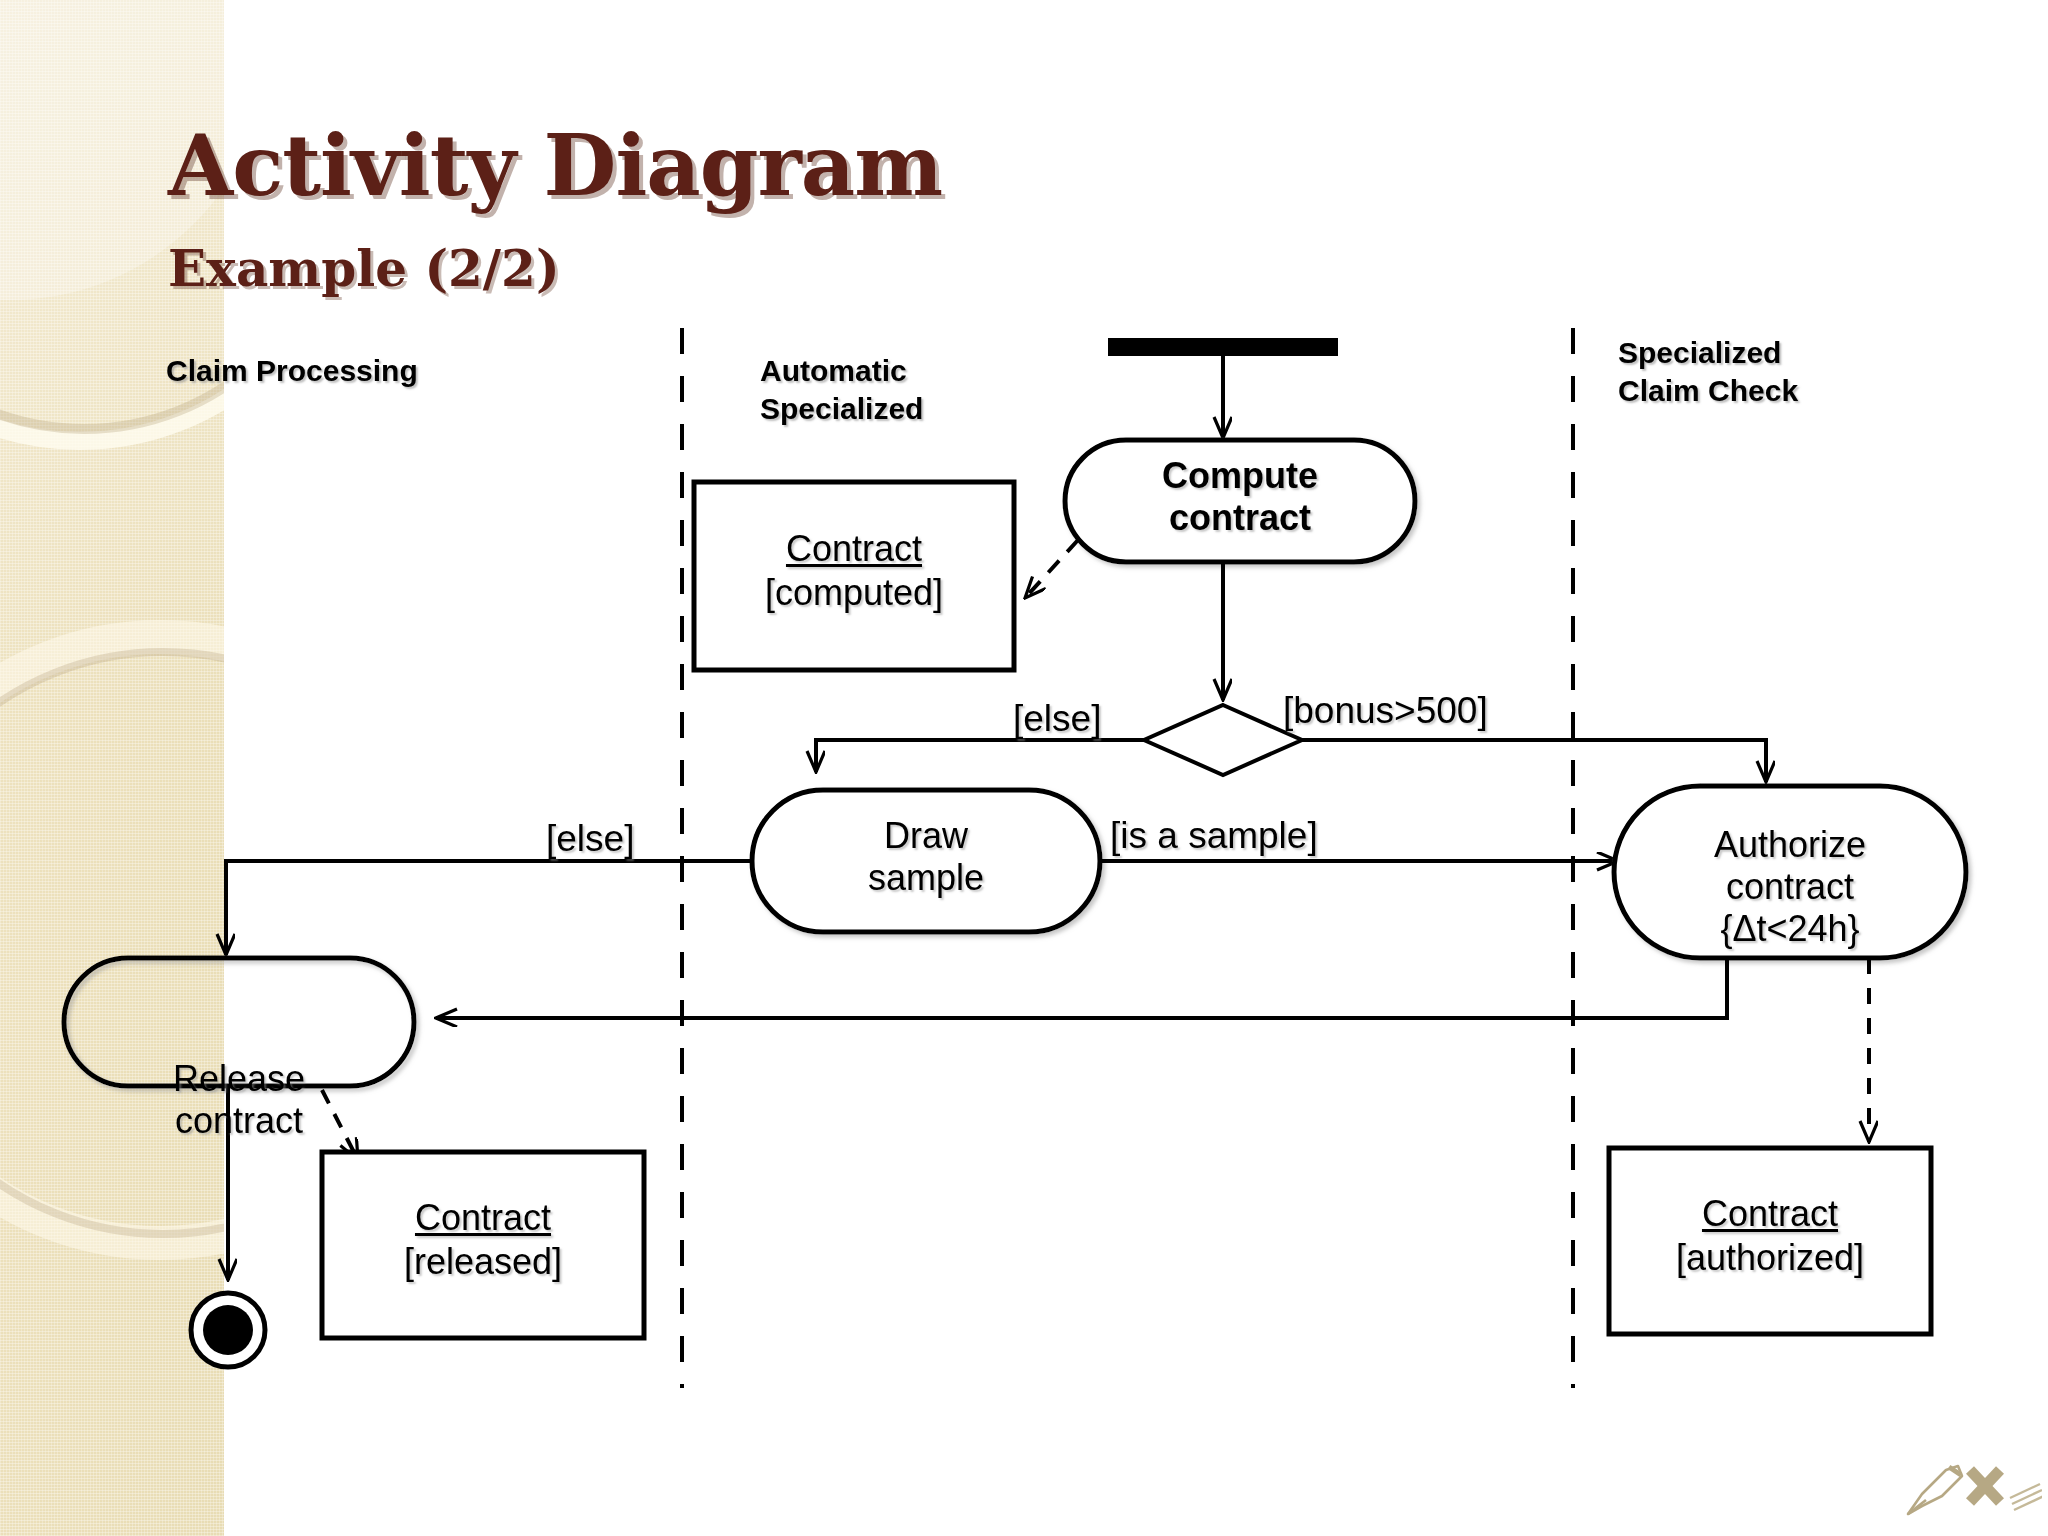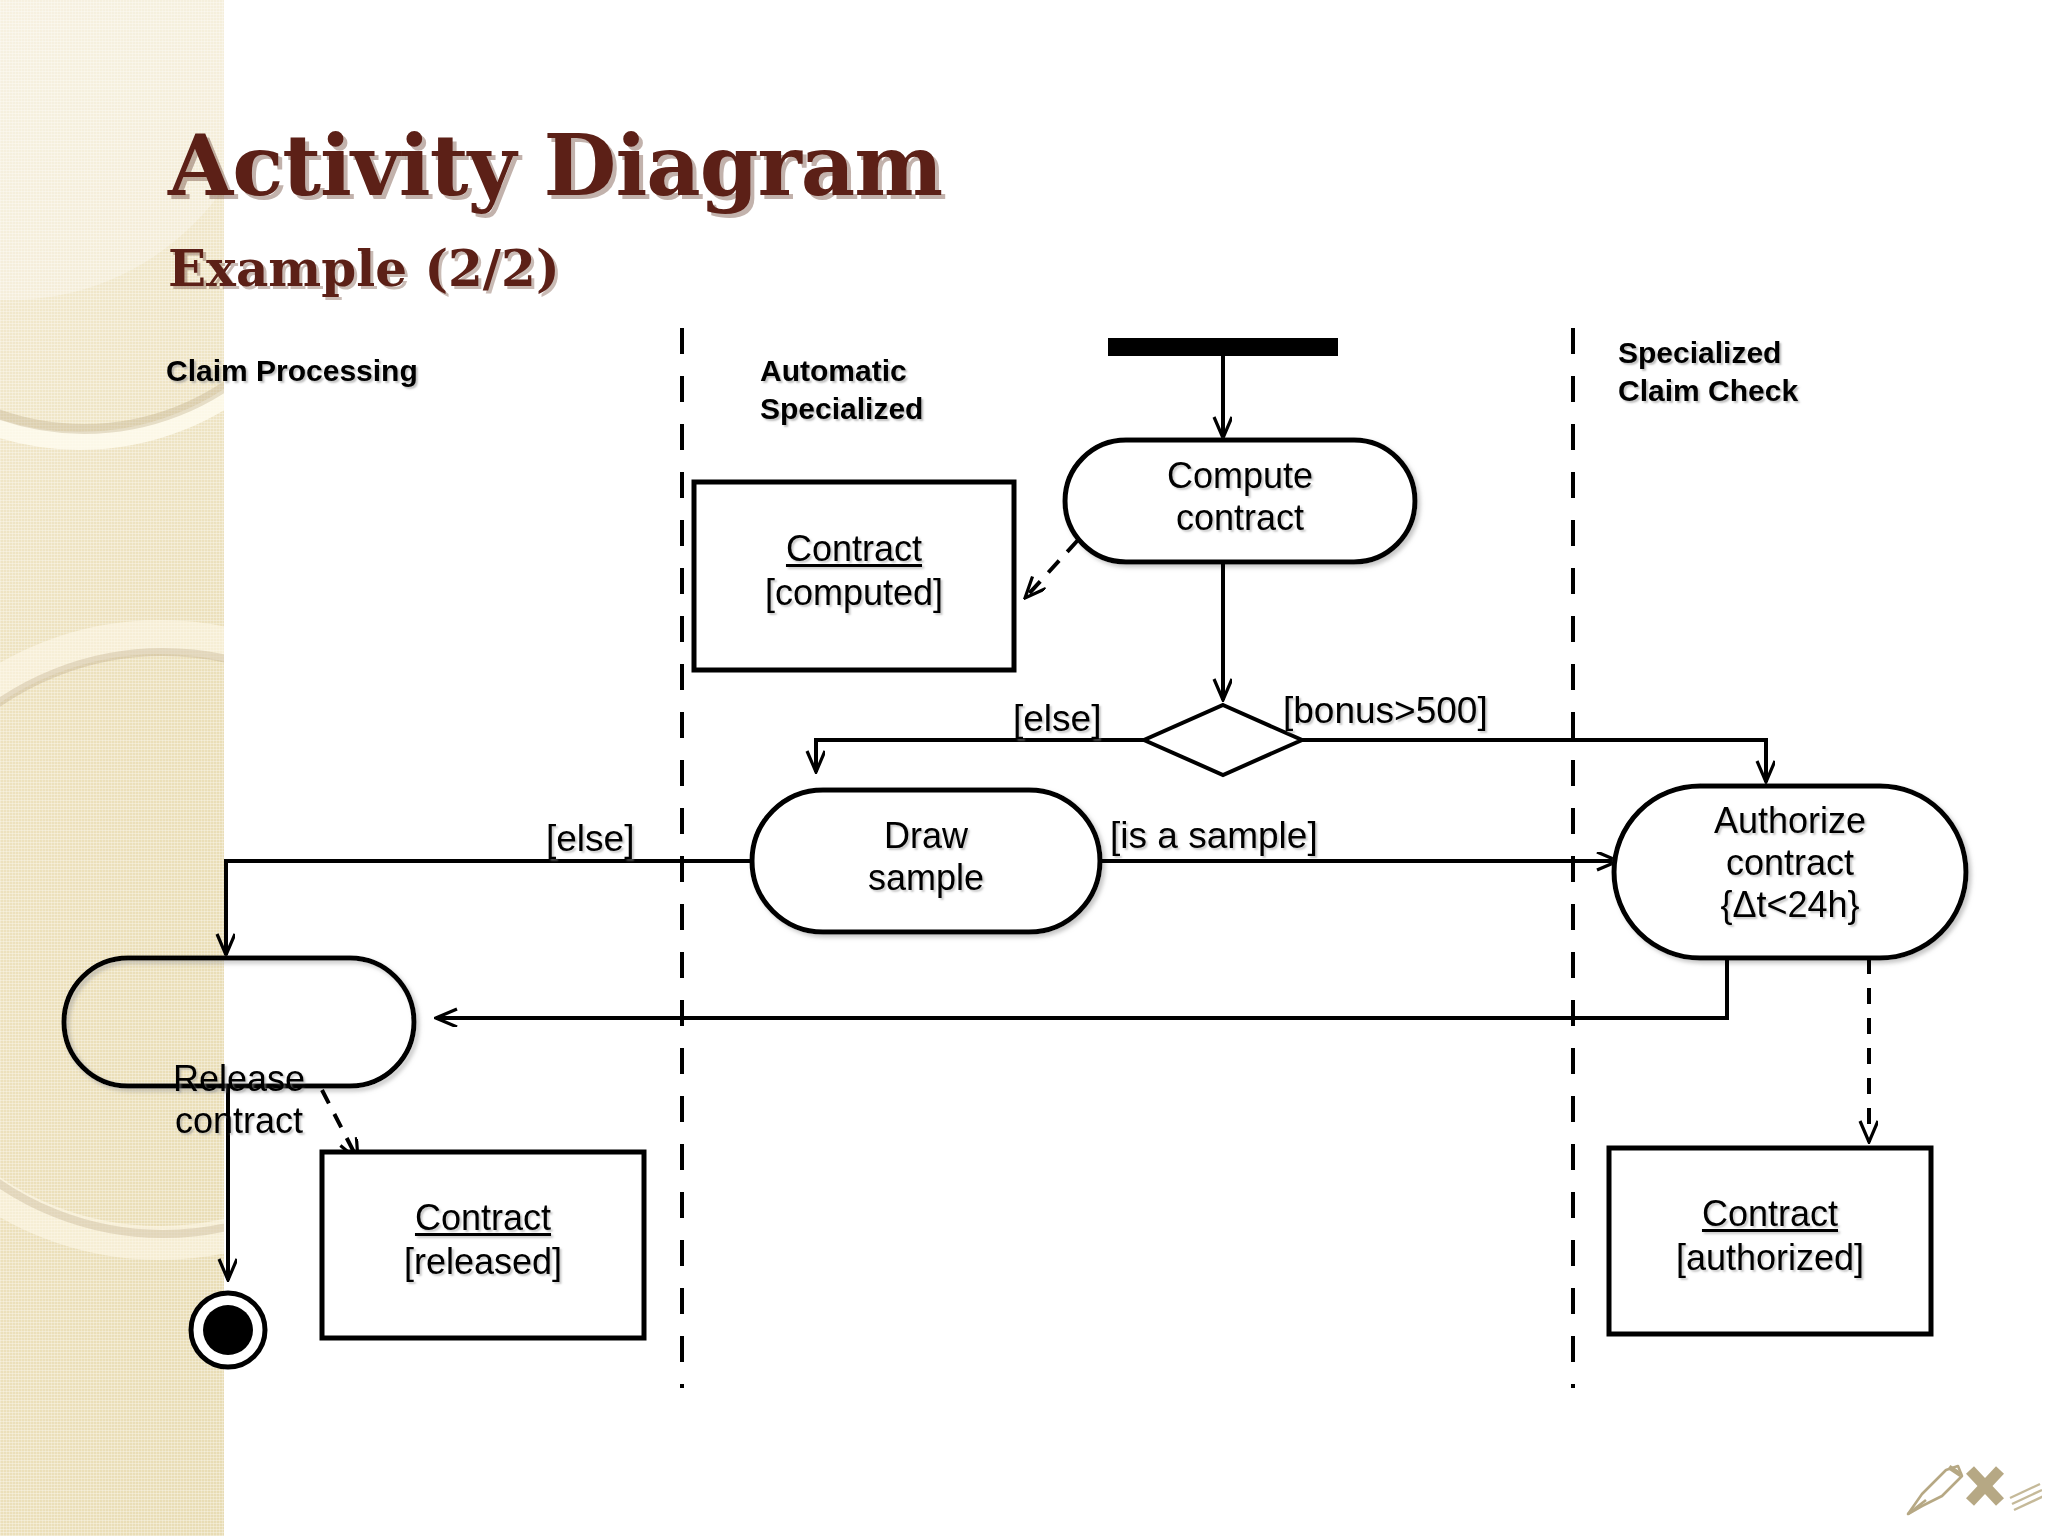--- a/index.html
+++ b/index.html
@@ -167,27 +167,27 @@
     <rect x="322" y="1152" width="322" height="186" fill="#fff" stroke="#000" stroke-width="5"></rect>
 
     <rect x="1609" y="1148" width="322" height="186" fill="#fff" stroke="#000" stroke-width="5"></rect>
 
     <line x1="228" y1="1086" x2="228" y2="1280" stroke="#000" stroke-width="4" marker-end="url(#ah)"></line>
 
     <circle cx="228" cy="1330" r="37" fill="#fff" stroke="#000" stroke-width="5"></circle>
     <circle cx="228" cy="1330" r="25" fill="#000"></circle>
   </svg>
 
-  <div class="nlabel" style="left:1065px;top:455px;width:350px;">Compute
+  <div class="nlabel" style="left:1065px;top:455px;width:350px;font-weight:bold;">Compute
 contract</div>
 
   <div class="nlabel" style="left:752px;top:815px;width:348px;">Draw
 sample</div>
 
-  <div class="nlabel" style="left:1614px;top:800px;width:352px;">Authorize
+  <div class="nlabel" style="left:1614px;top:824px;width:352px;">Authorize
 contract
 {Δt&lt;24h}</div>
 
   <div class="nlabel" style="left:64px;top:1016px;width:350px;margin-top:42px;">Release
 contract</div>
 
   <div class="olabel" style="left:694px;top:527px;width:320px;">
     <span class="uline">Contract</span><br>
     <span>[computed]</span>
   </div>

